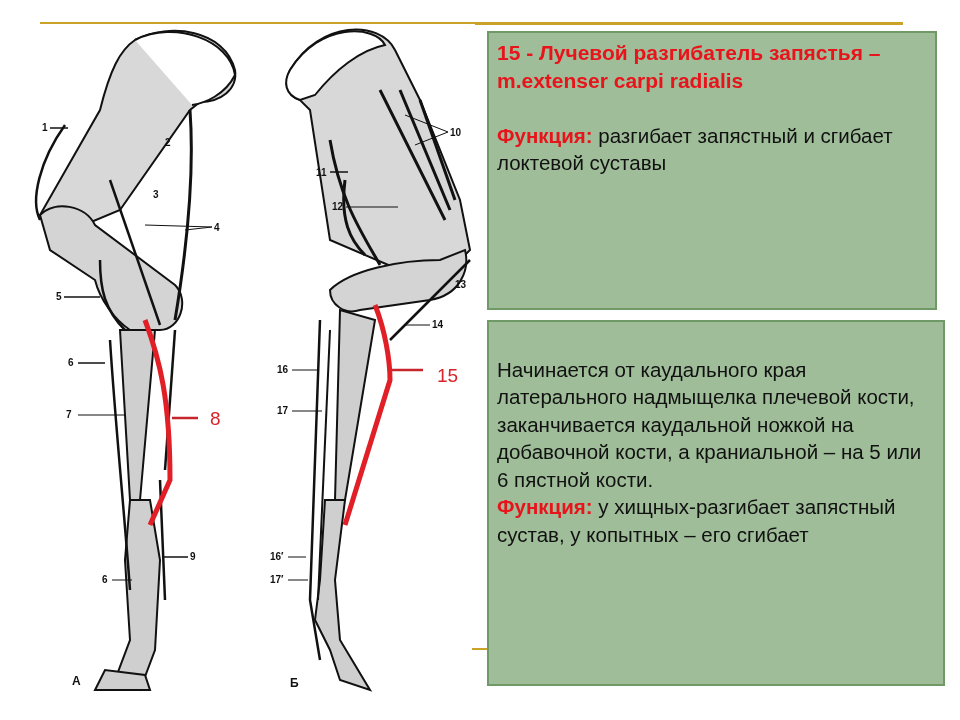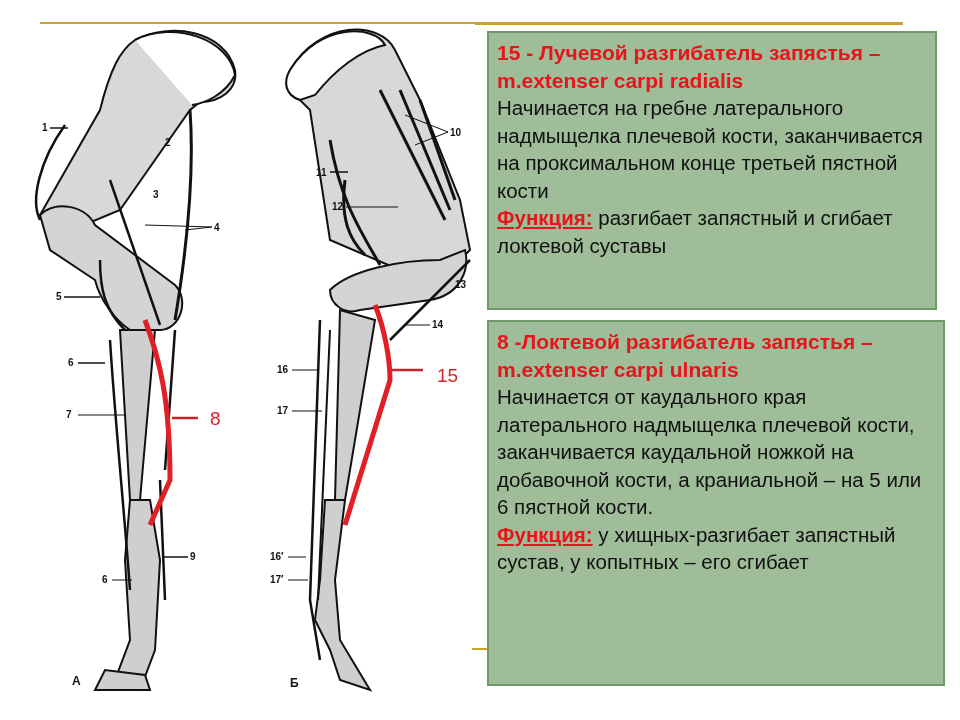--- a/index.html
+++ b/index.html
@@ -2,21 +2,21 @@
 <html><head>
 <meta charset="utf-8">
 <style>
   html,body{margin:0;padding:0;}
   body{width:960px;height:720px;background:#ffffff;position:relative;overflow:hidden;font-family:"Liberation Sans",sans-serif;}
   .rule{position:absolute;height:2px;background:#c9a227;}
   .figure{position:absolute;left:0;top:24px;width:480px;height:696px;}
   .figure svg{width:100%;height:100%;}
   .box{position:absolute;background:#9fbd99;border:2px solid #6f9a68;box-sizing:border-box;padding:6px 9px 6px 8px;color:#111;font-size:20.5px;line-height:27.5px;}
   .box .title{color:#e8141b;font-weight:bold;font-size:21px;line-height:27.5px;}
-  .box .fn-label{color:#e8141b;font-weight:bold;text-decoration:underline;}
+  .box .fn-label{color:#e8141b;font-weight:bold;}
   .lbl{font-family:"Liberation Sans",sans-serif;font-size:10px;fill:#111;font-weight:bold;}
   .red-lbl{font-family:"Liberation Sans",sans-serif;font-size:19px;fill:#d8232a;}
 </style>
 </head>
 <body>
 
 <div class="rule" style="left:40px;top:22px;width:435px;"></div>
 <div class="rule" style="left:475px;top:22px;width:428px;height:3px;"></div>
 <div class="rule" style="left:472px;top:648px;width:18px;"></div>
 
@@ -103,21 +103,21 @@
       <line x1="288" y1="557" x2="306" y2="557" stroke="#111" stroke-width="1"></line>
       <text class="lbl" x="270" y="583">17′</text>
       <line x1="288" y1="580" x2="308" y2="580" stroke="#111" stroke-width="1"></line>
       <text class="lbl" x="290" y="687" style="font-size:12px">Б</text>
     </g>
   </svg>
 </div>
 
 <div class="box" style="left:487px;top:31px;width:450px;height:279px;">
   <span class="title"> 15 - Лучевой разгибатель запястья – m.extenser carpi radialis</span><br>
-  <span>Начинается на гребне латерального надмыщелка плечевой кости, заканчивается на проксимальном конце третьей пястной кости</span><br>
+  <br>
   <span class="fn-label">Функция:</span><span> разгибает запястный и сгибает локтевой суставы</span>
 </div>
 
 <div class="box" style="left:487px;top:320px;width:458px;height:366px;">
-  <span class="title"> 8 -Локтевой разгибатель запястья – m.extenser carpi ulnaris</span><br>
+  <br>
   <span>Начинается от каудального края латерального надмыщелка плечевой кости, заканчивается каудальной ножкой на добавочной кости, а краниальной – на 5 или 6 пястной кости.</span><br>
   <span class="fn-label">Функция:</span><span> у хищных-разгибает запястный сустав, у копытных – его сгибает</span>
 </div>
 
 </body></html>

